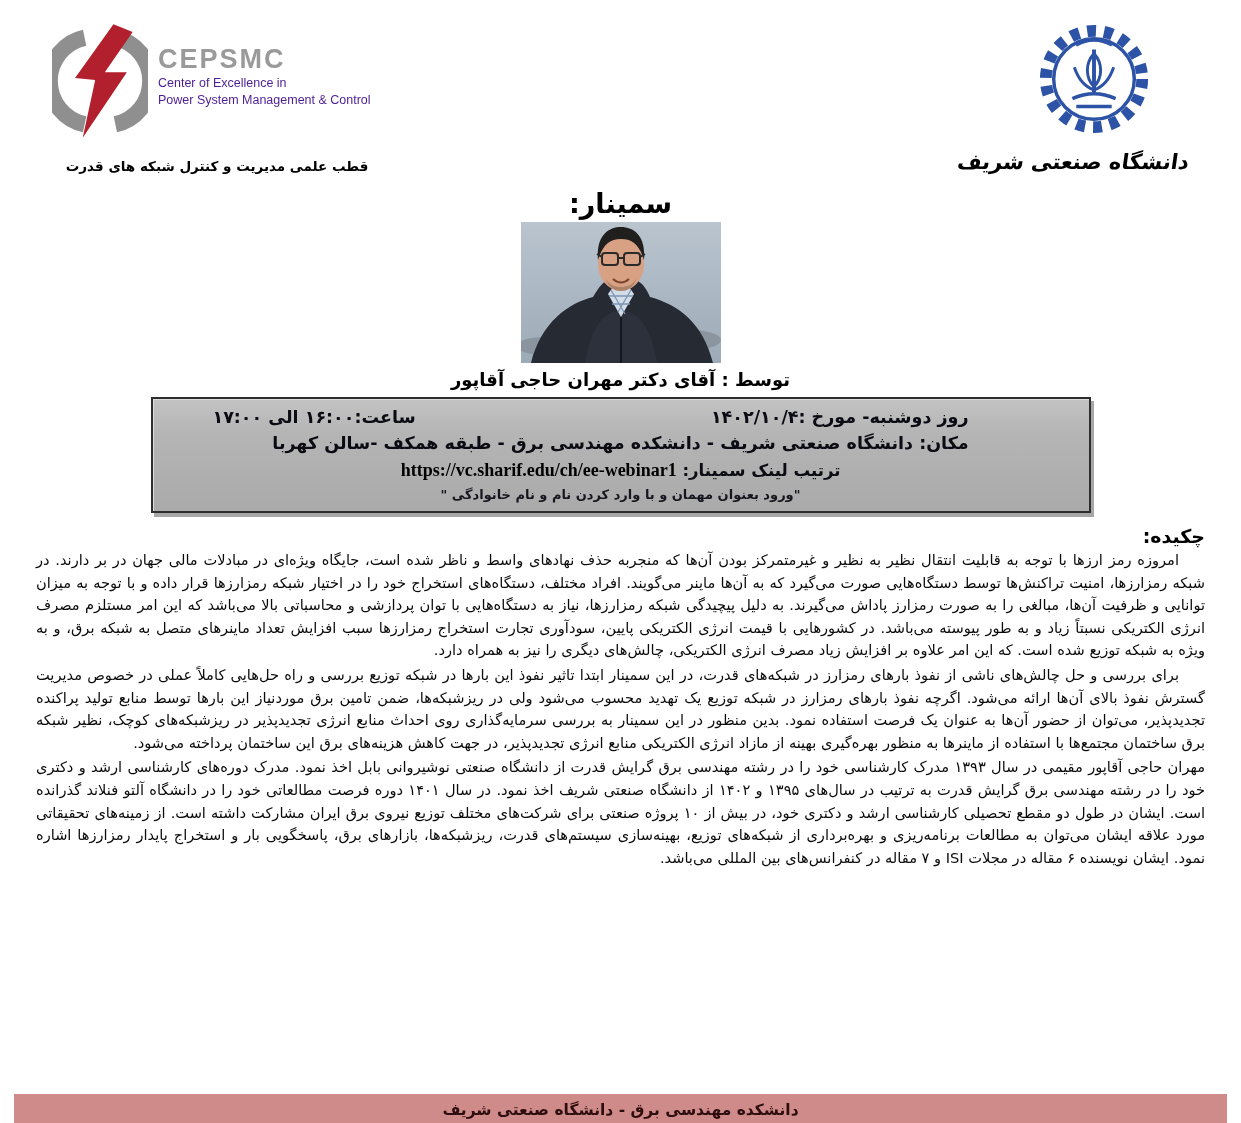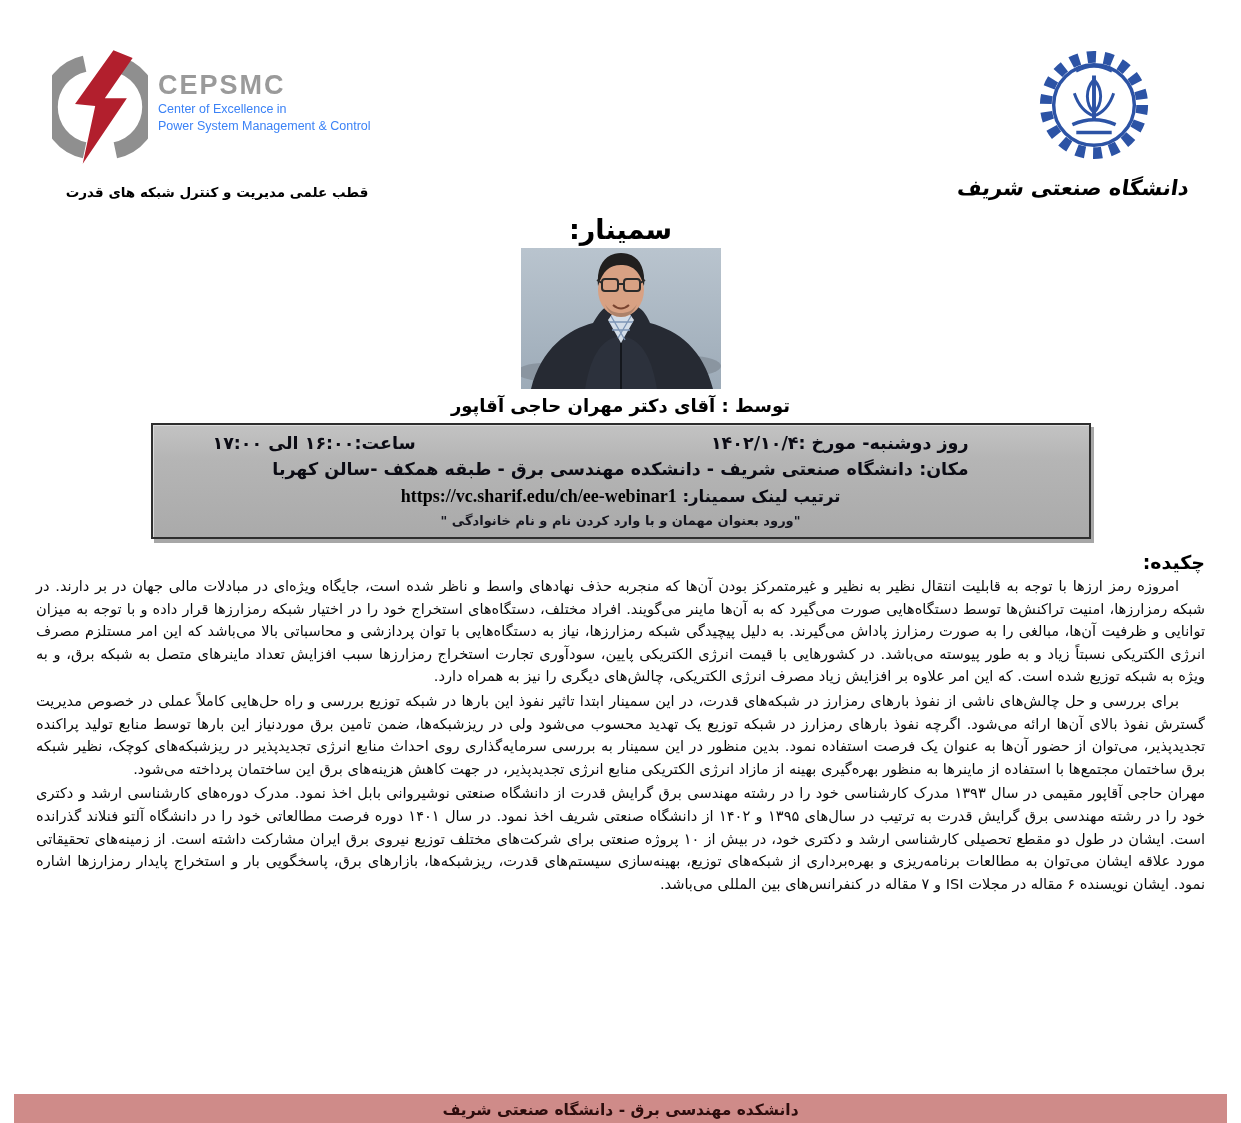--- a/index.html
+++ b/index.html
@@ -17,32 +17,32 @@
     font-family:"DejaVu Sans",sans-serif;
     color:#111;
     position:relative;
     overflow:hidden;
   }
   .page{width:100%;height:100%;position:relative;}
 
   
   .top{
     display:flex;justify-content:space-between;align-items:flex-start;
-    padding:46px 40px 0 52px;direction:ltr;
+    padding:20px 40px 0 52px;direction:ltr;
   }
   .cepsmc-block{width:400px;}
   .cepsmc-row{display:flex;align-items:flex-start;gap:10px;}
   .cepsmc-logo{width:96px;height:122px;flex:0 0 auto;}
   .cepsmc-text{padding-top:24px;}
   .cepsmc-acronym{
     font-size:27px;letter-spacing:2px;color:#9a9a9a;font-weight:bold;
     font-family:"Liberation Sans",sans-serif;
   }
   .cepsmc-sub{
-    font-size:12.5px;color:#3b82f6;line-height:1.35;
+    font-size:12.5px;color:#4c1d95;line-height:1.35;
     font-family:"Liberation Sans",sans-serif;
   }
   .cepsmc-caption{
     direction:rtl;text-align:center;font-weight:bold;font-size:13.5px;color:#000;
     margin-top:16px;width:330px;
   }
   .sharif-block{width:190px;text-align:center;margin-right:12px;}
   .sharif-logo{width:118px;height:118px;}
   .sharif-calligraphy{
     direction:rtl;font-size:21px;font-weight:bold;color:#000;

